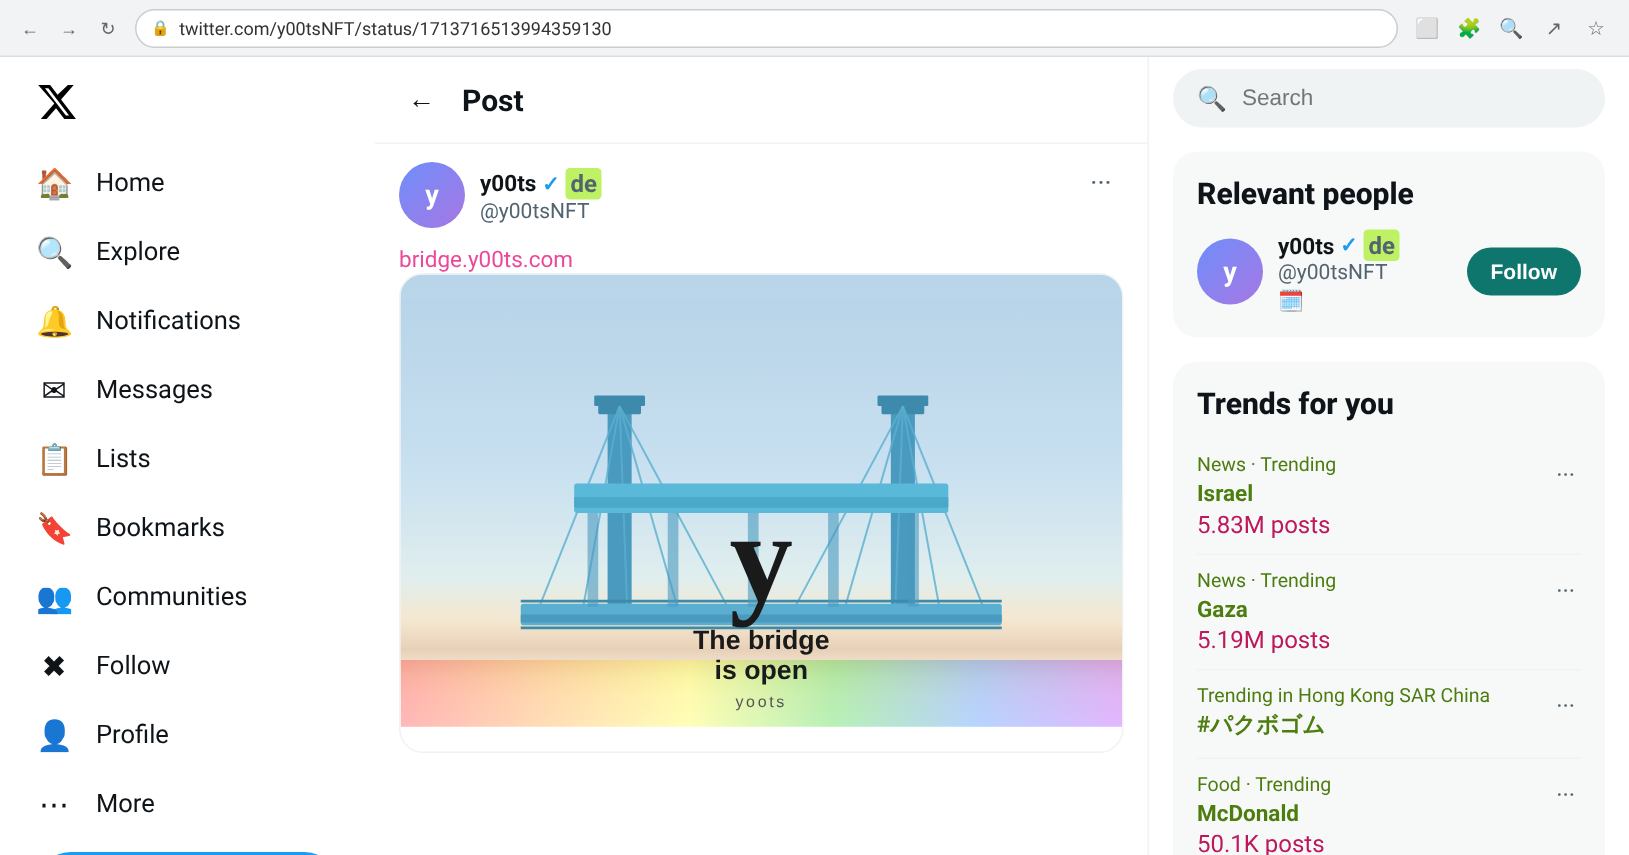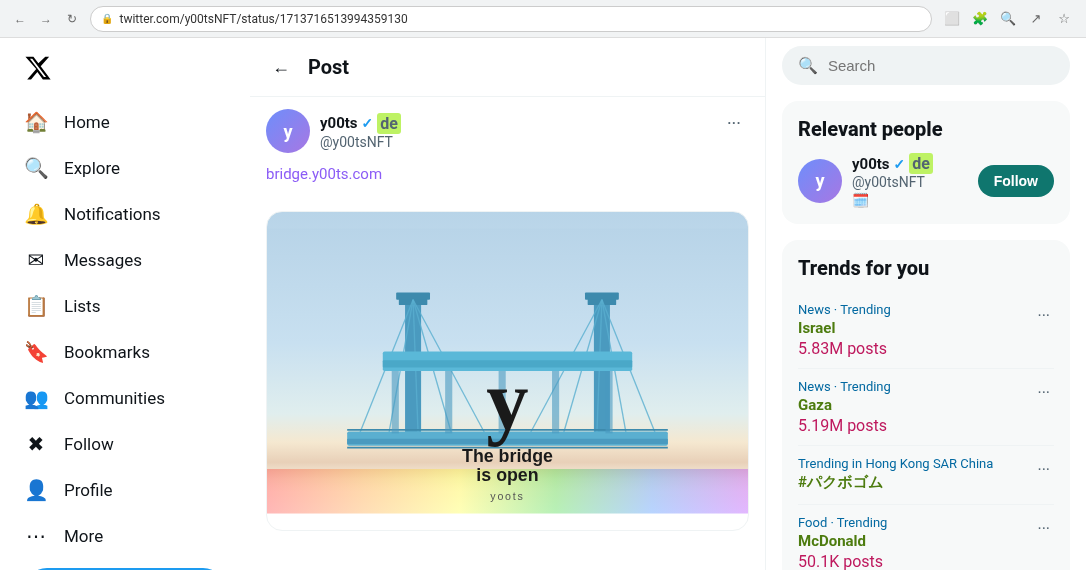--- a/index.html
+++ b/index.html
@@ -114,21 +114,21 @@
       font-size: 18px; font-weight: 700; color: #fff;
     }
     .author-details { display: flex; flex-direction: column; }
     .author-name { font-size: 15px; font-weight: 700; color: #0f1419; display: flex; align-items: center; gap: 4px; }
     .verified-badge { color: #1d9bf0; font-size: 14px; }
     .de-badge { font-size: 16px; background: #bef264; border-radius: 3px; padding: 1px 3px; color: #536471; }
     .author-handle { font-size: 14px; color: #536471; }
     .more-btn { cursor: pointer; color: #536471; font-size: 18px; padding: 4px 8px; border-radius: 50%; }
 
     .tweet-text { font-size: 15px; color: #0f1419; line-height: 1.5; margin-bottom: 8px; }
-    .tweet-link { color: #8b5cf6; text-decoration: none; font-size: 15px; margin-bottom: 28px; display: block; }
+    .tweet-link { color: #ec4899; text-decoration: none; font-size: 15px; margin-bottom: 0; display: block; }
 
     .tweet-image {
       width: 100%;
       border-radius: 16px;
       border: 1px solid #eff3f4;
       overflow: hidden;
       height: 320px;
       background: linear-gradient(180deg, #b8d4e8 0%, #c8e0f0 30%, #d8ecf8 50%, #f0d8c8 70%, #e8c8b0 80%, #f8e8d0 85%, #ffffff 90%);
       position: relative;
       display: flex;
@@ -201,21 +201,21 @@
     }
     .trend-item {
       padding: 10px 0;
       border-bottom: 1px solid #eff3f4;
       display: flex;
       align-items: flex-start;
       justify-content: space-between;
     }
     .trend-item:last-child { border-bottom: none; }
     .trend-info { flex: 1; }
-    .trend-category { font-size: 13px; color: #0369a1; }
+    .trend-category { font-size: 13px; color: #4d7c0f; }
     .trend-name { font-size: 15px; font-weight: 700; color: #4d7c0f; margin: 2px 0; }
     .trend-posts { font-size: 16px; color: #be185d; }
     .trend-more { color: #536471; cursor: pointer; font-size: 16px; padding: 4px; border-radius: 50%; }
   </style>
 </head>
 <body>
 
 <div class="browser-bar">
   <div class="browser-nav">
     <button class="nav-btn">←</button>

